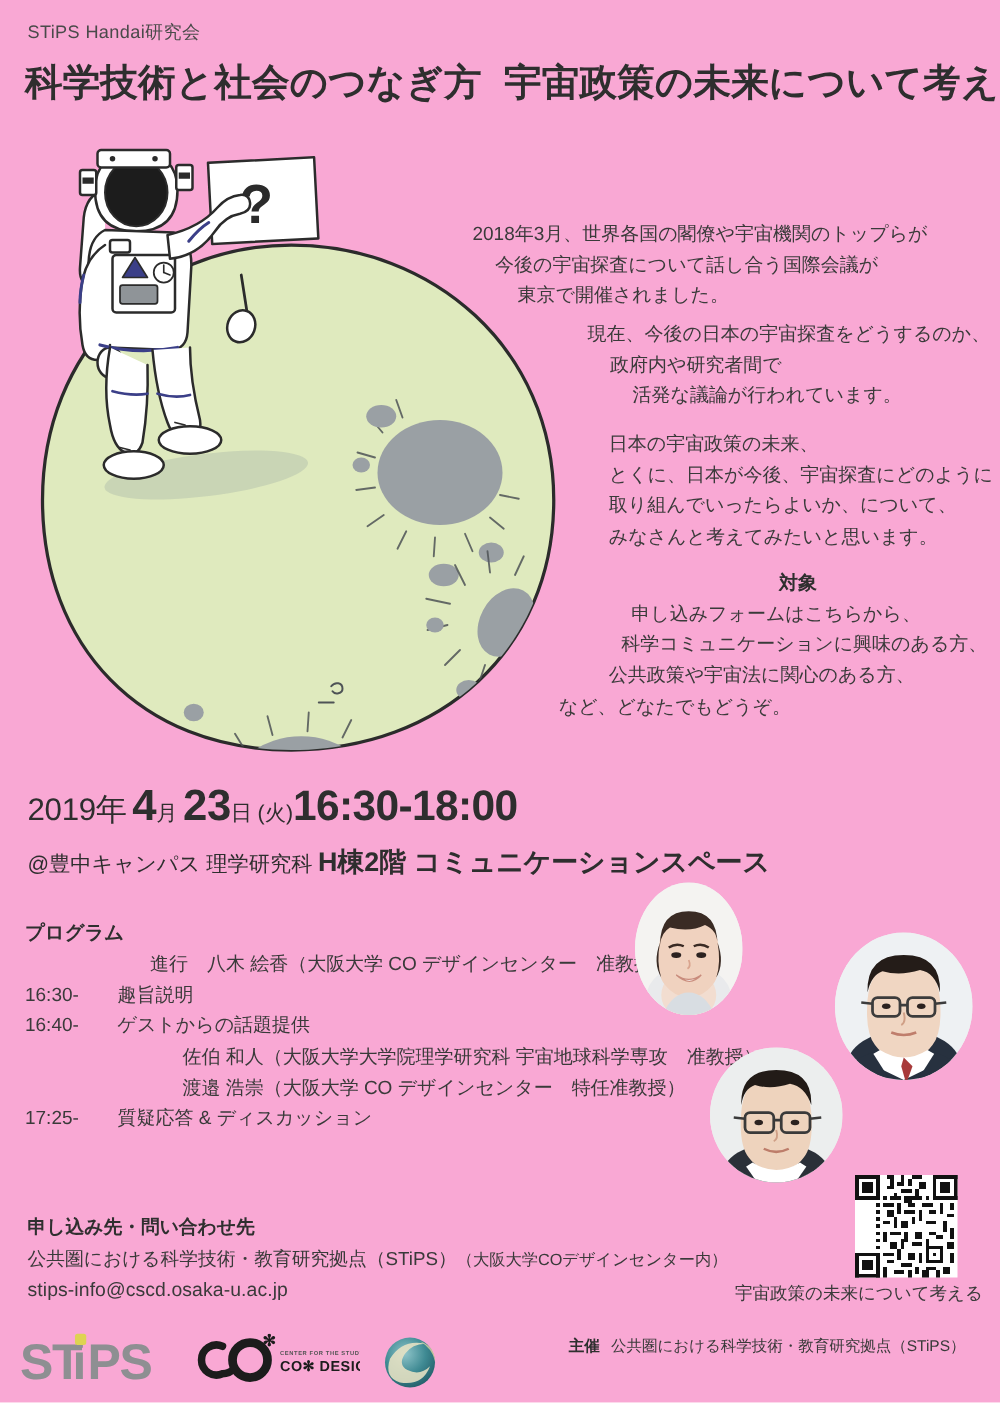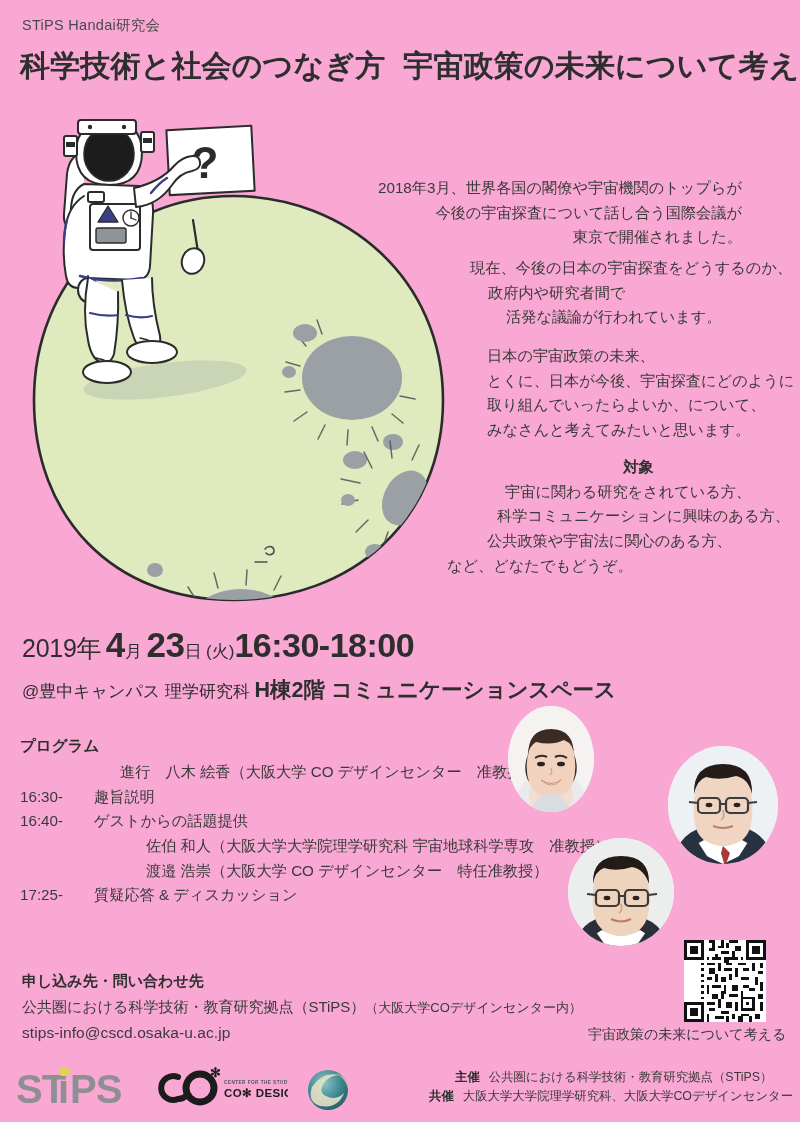--- a/index.html
+++ b/index.html
@@ -22,21 +22,21 @@
     white-space:nowrap;
   }
   .title .t-gap{display:inline-block;width:18px;}
 
   
   .scene{position:absolute;left:0;top:100px;width:470px;height:520px;}
   .scene svg{display:block;}
 
   
   .copy{position:absolute;color:#3a3a3a;font-size:15.2px;line-height:1.62;white-space:nowrap;}
-  .blk1{left:378px;top:176px;text-align:right;}
+  .blk1{left:378px;top:176px;}
   .blk2{left:470px;top:256px;}
   .blk3{left:487px;top:344px;}
   .blk4{left:487px;top:455px;}
   .blk4 .hd{font-weight:700;color:#2f2f2f;text-align:center;}
   .c-l2{padding-left:18px;}
   .c-l3{padding-left:36px;}
   .o-l1{padding-left:18px;}
   .o-l2{padding-left:10px;}
   .o-l3{padding-left:0px;}
 
@@ -245,21 +245,21 @@
 
   <div class="copy blk3">
     <div>日本の宇宙政策の未来、</div>
     <div>とくに、日本が今後、宇宙探査にどのように</div>
     <div>取り組んでいったらよいか、について、</div>
     <div>みなさんと考えてみたいと思います。</div>
   </div>
 
   <div class="copy blk4">
     <div class="hd">対象</div>
-    <div class="o-l1">宇宙に関わる研究をされている方、</div>
+    <div class="o-l1">申し込みフォームはこちらから、</div>
     <div class="o-l2">科学コミュニケーションに興味のある方、</div>
     <div class="o-l3">公共政策や宇宙法に関心のある方、</div>
     <div style="margin-left:-40px">など、どなたでもどうぞ。</div>
   </div>
 
   <div class="dateline">
     <span class="y">2019年</span>
     <span class="big">4</span><span class="u">月</span>
     <span class="big">23</span><span class="u">日</span>
     <span class="dow">(火)</span><span class="time">16:30-18:00</span>
@@ -471,23 +471,20 @@
           <rect x="23" y="27" width="1" height="2"></rect>
       </g>
     </svg>
   </div>
   <div class="qrcap">宇宙政策の未来について考える</div>
 
   <div class="orgs">
     <div>
       <span class="lab">主催</span><span>公共圏における科学技術・教育研究拠点（STiPS）</span>
     </div>
-    <div class="r2">
-      <span class="lab">共催</span><span>大阪大学大学院理学研究科、大阪大学COデザインセンター</span>
-    </div>
   </div>
 
   <div class="logos">
 
     <div class="logo lg-stips">
       <svg width="112" height="50" viewBox="0 0 112 50" xmlns="http://www.w3.org/2000/svg" aria-hidden="true">
         <g fill="#8e8f92" font-family="&quot;Liberation Sans&quot;, sans-serif" font-size="40" font-weight="700" letter-spacing="-1">
           <text x="0" y="40">ST</text>
           <text x="42" y="40" font-size="40">i</text>
           <text x="54" y="40">PS</text>

